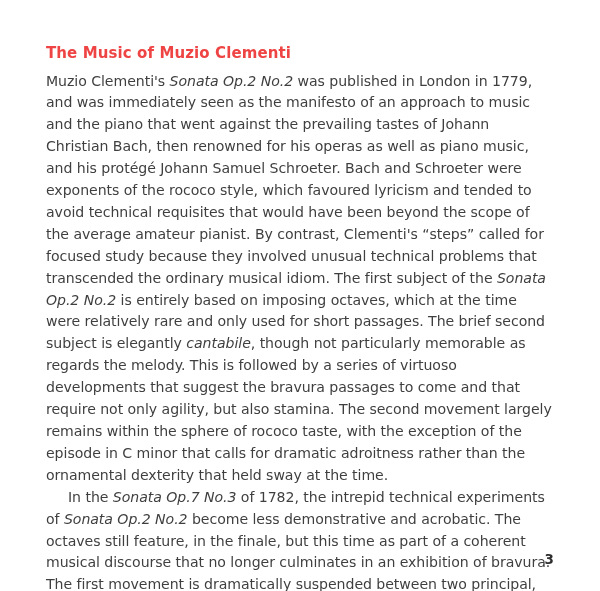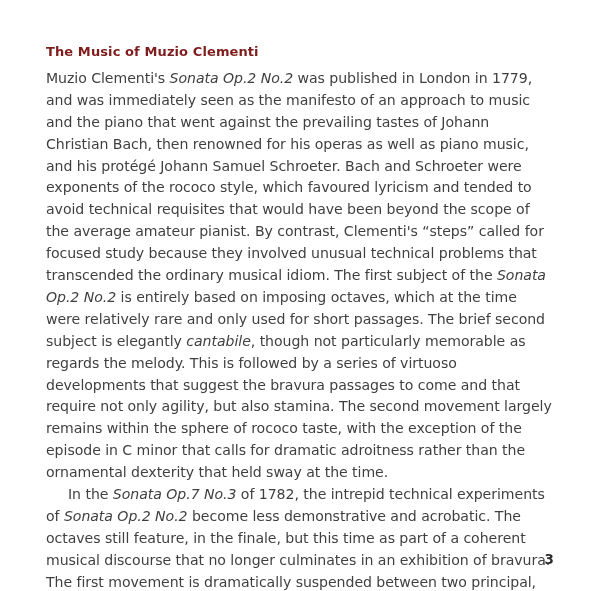--- a/index.html
+++ b/index.html
@@ -15,23 +15,23 @@
     overflow: hidden;
   }
   .page {
     position: relative;
     width: 600px;
     height: 591px;
     box-sizing: border-box;
     padding: 44px 46px 0 46px;
   }
   .title {
-    font-size: 13px;
+    font-size: 15px;
     font-weight: bold;
-    color: #7f1d1d;
+    color: #ef4444;
     letter-spacing: 0.1px;
     margin: 0 0 7px 0;
     line-height: 1.3;
   }
   .body-text {
     font-size: 14.1px;
     line-height: 1.555;
     color: #3f3f3f;
     text-align: left;
     margin: 0;

